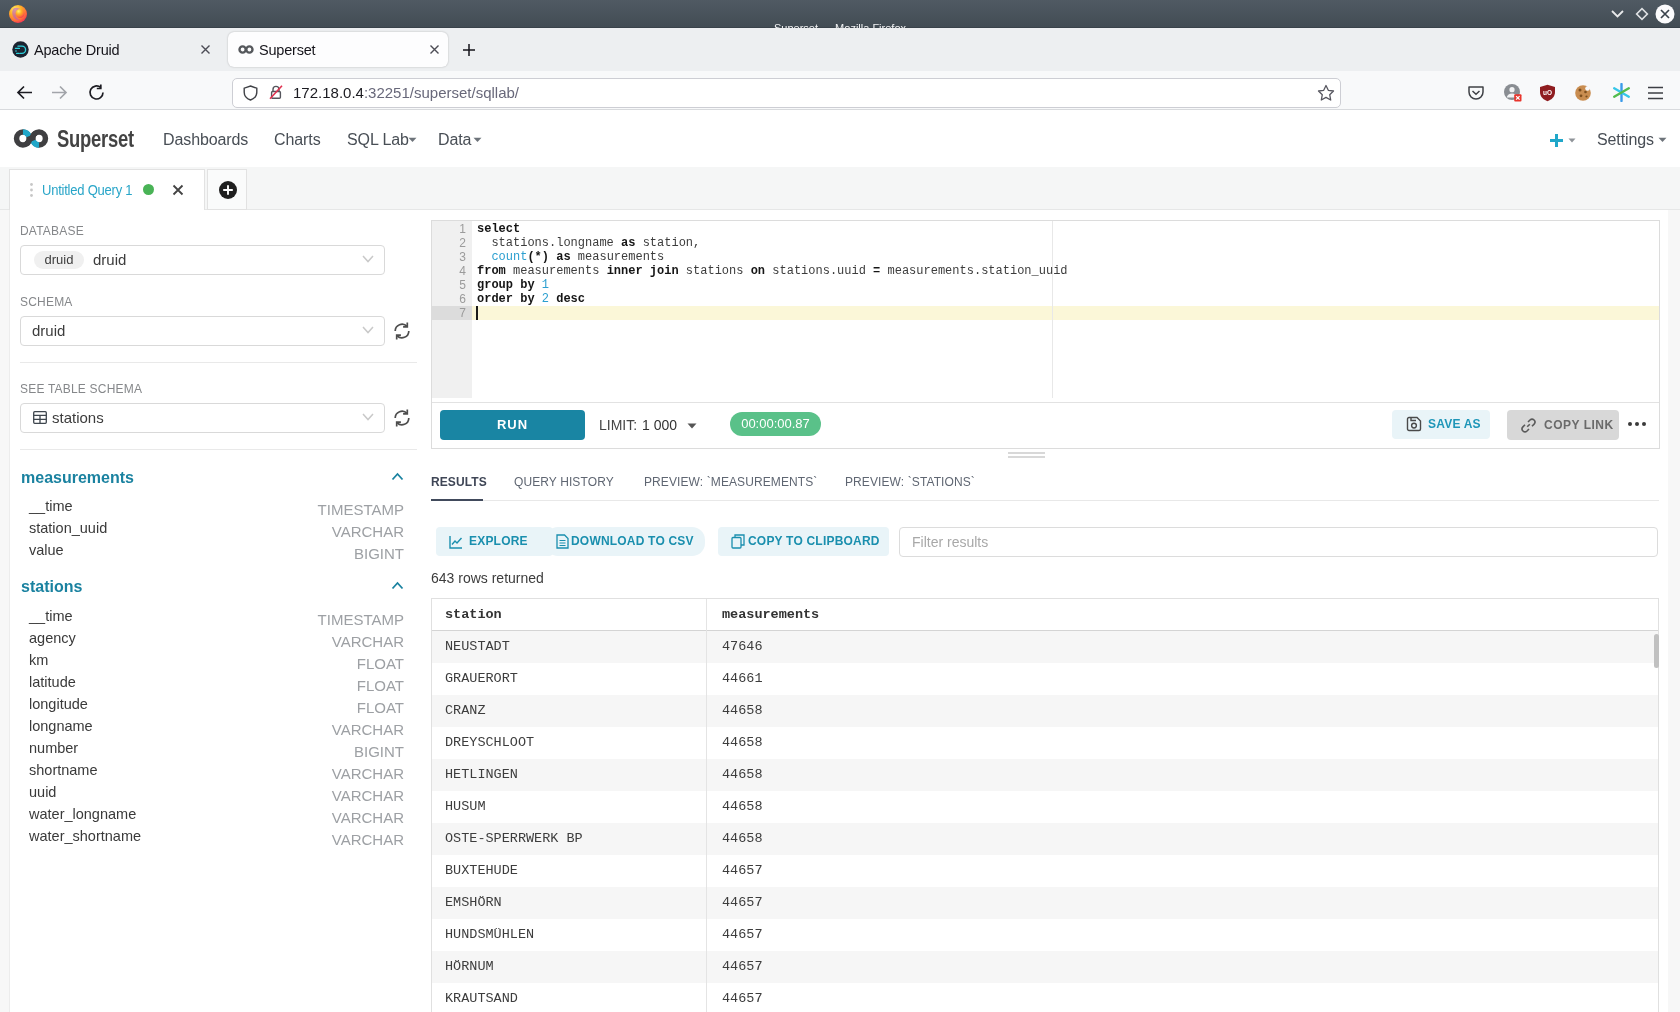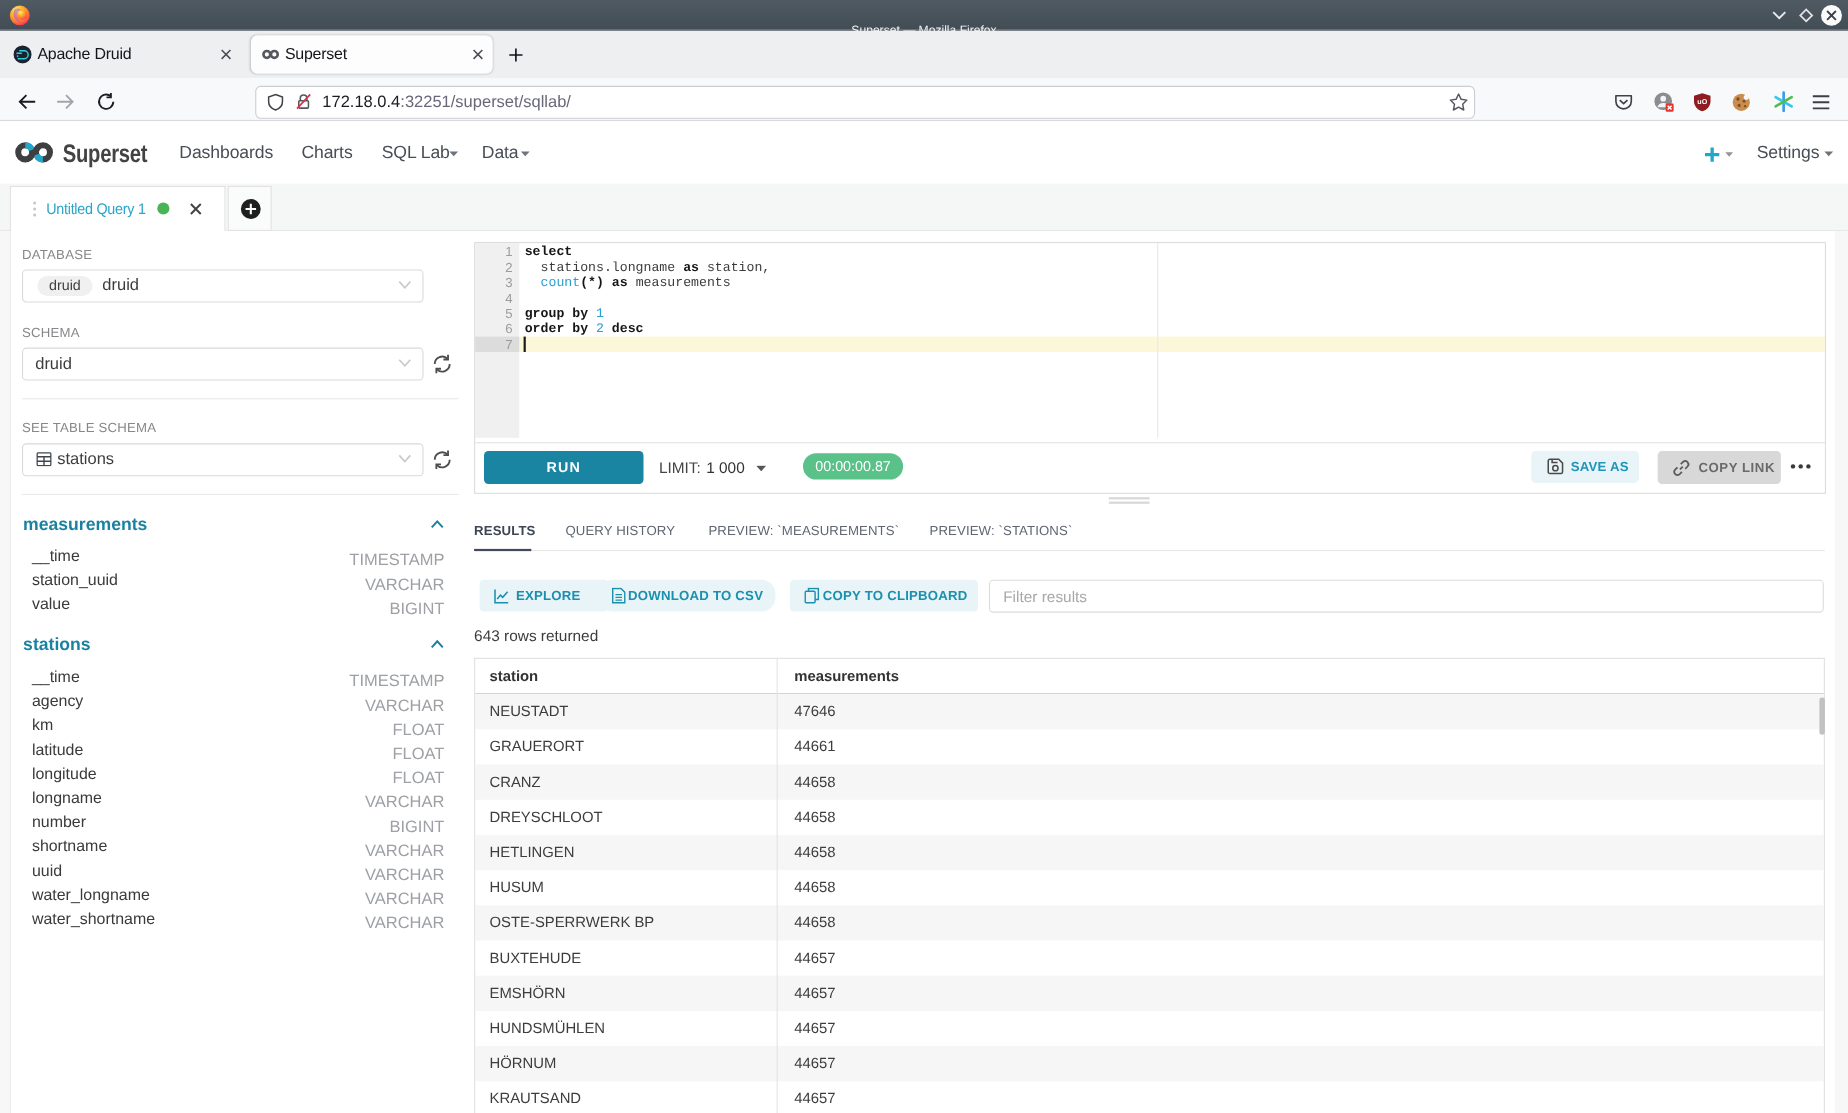--- a/index.html
+++ b/index.html
@@ -42,21 +42,21 @@
 .cline{left:45px;height:14px;line-height:14px;font-size:12px;color:#3c3c3c;white-space:pre;}
 .kw{font-weight:bold;color:#151515;}
 .fn{color:#2b9fd0;}
 
 #runbtn{left:8px;top:189px;width:145px;height:30px;background:#1985a3;border-radius:4px;color:#fff;font-size:13px;font-weight:bold;letter-spacing:1px;text-align:center;line-height:30px;}
 #timer{left:298px;top:191px;width:91px;height:24px;background:#5ac189;border-radius:12px;color:#fff;font-size:13px;text-align:center;line-height:24px;}
 
 .stab{font-size:12px;letter-spacing:.1px;color:#5f6672;line-height:14px;}
 .btnlite{height:29px;background:#e9f4f8;border-radius:4px;box-sizing:border-box;color:#1a8fae;font-size:12px;font-weight:bold;letter-spacing:.2px;line-height:29px;}
 
-#rtable{left:431px;top:598px;width:1228px;height:414px;border:1px solid #e0e0e0;border-bottom:none;box-sizing:border-box;background:#fff;}
+#rtable{left:431px;top:598px;width:1228px;height:414px;border:1px solid #e0e0e0;border-bottom:none;box-sizing:border-box;background:#fff;font-family:Liberation Mono, monospace;}
 .trow{left:0;width:1226px;height:32px;}
 .tcell1{left:13px;top:0;font-size:13.5px;color:#3d3d3d;line-height:32px;}
 .tcell2{left:290px;top:0;font-size:13.5px;color:#3d3d3d;line-height:32px;}
 .stripe{background:#f6f6f6;text-align:center;}
 </style>
 </head>
 <body>
 <div id="app">
   <div class="ab" id="titlebar"></div>
   <div class="ab" id="titletext">Superset — Mozilla Firefox</div>
@@ -296,20 +296,21 @@
     <div class="ab gnum" style="top:15px">2</div>
     <div class="ab gnum" style="top:29px">3</div>
     <div class="ab gnum" style="top:43px">4</div>
     <div class="ab gnum" style="top:57px">5</div>
     <div class="ab gnum" style="top:71px">6</div>
     <div class="ab gnum" style="top:85px">7</div>
     <div class="ab" style="left:620px;top:0;width:1px;height:177px;background:#e8e8e8;"></div>
     <div class="ab cline mono" style="top:1px"><span class="kw">select</span></div>
     <div class="ab cline mono" style="top:15px">  stations.longname <span class="kw">as</span> station,</div>
     <div class="ab cline mono" style="top:29px">  <span class="fn">count</span><span class="kw">(*)</span> <span class="kw">as</span> measurements</div>
+    <div class="ab cline mono" style="top:43px"><span class="kw">from</span> measurements <span class="kw">inner join</span> stations <span class="kw">on</span> stations.uuid <span class="kw">=</span> measurements.station_uuid</div>
     <div class="ab cline mono" style="top:57px"><span class="kw">group by</span> <span class="fn">1</span></div>
     <div class="ab cline mono" style="top:71px"><span class="kw">order by</span> <span class="fn">2</span> <span class="kw">desc</span></div>
     <div class="ab" style="left:44px;top:85px;width:2px;height:14px;background:#1b1b1b;"></div>
     <div class="ab" style="left:0;top:181px;width:1227px;height:1px;background:#e2e2e2;"></div>
     <div class="ab" id="runbtn">RUN</div>
     <div class="ab" style="left:167px;top:196px;font-size:14px;color:#454545;">LIMIT:</div>
     <div class="ab" style="left:210px;top:196px;font-size:14px;color:#333;">1 000</div>
     <svg class="ab" style="left:255px;top:202px" width="10" height="6" viewBox="0 0 10 6">
         <path d="M0.5 0.5 L5 5.4 L9.5 0.5 Z" fill="#555"></path>
       </svg>

